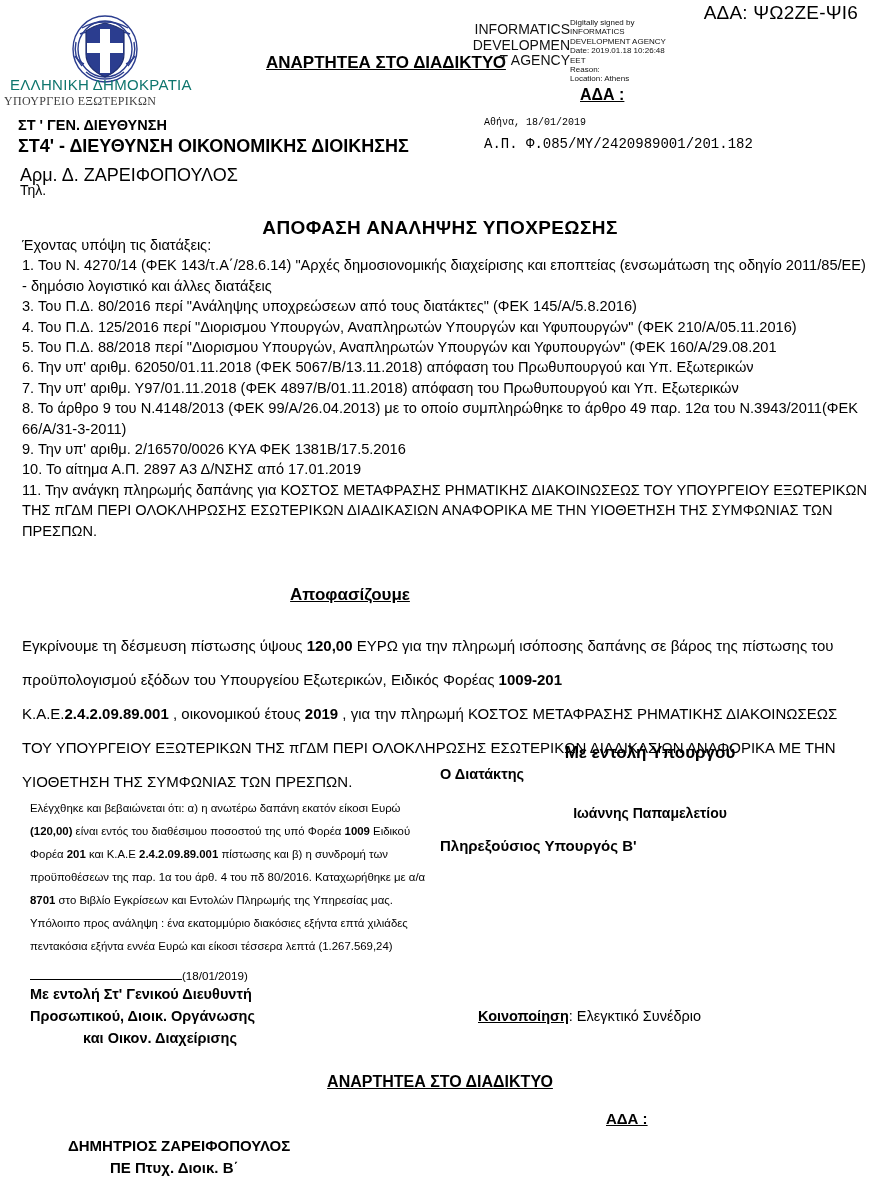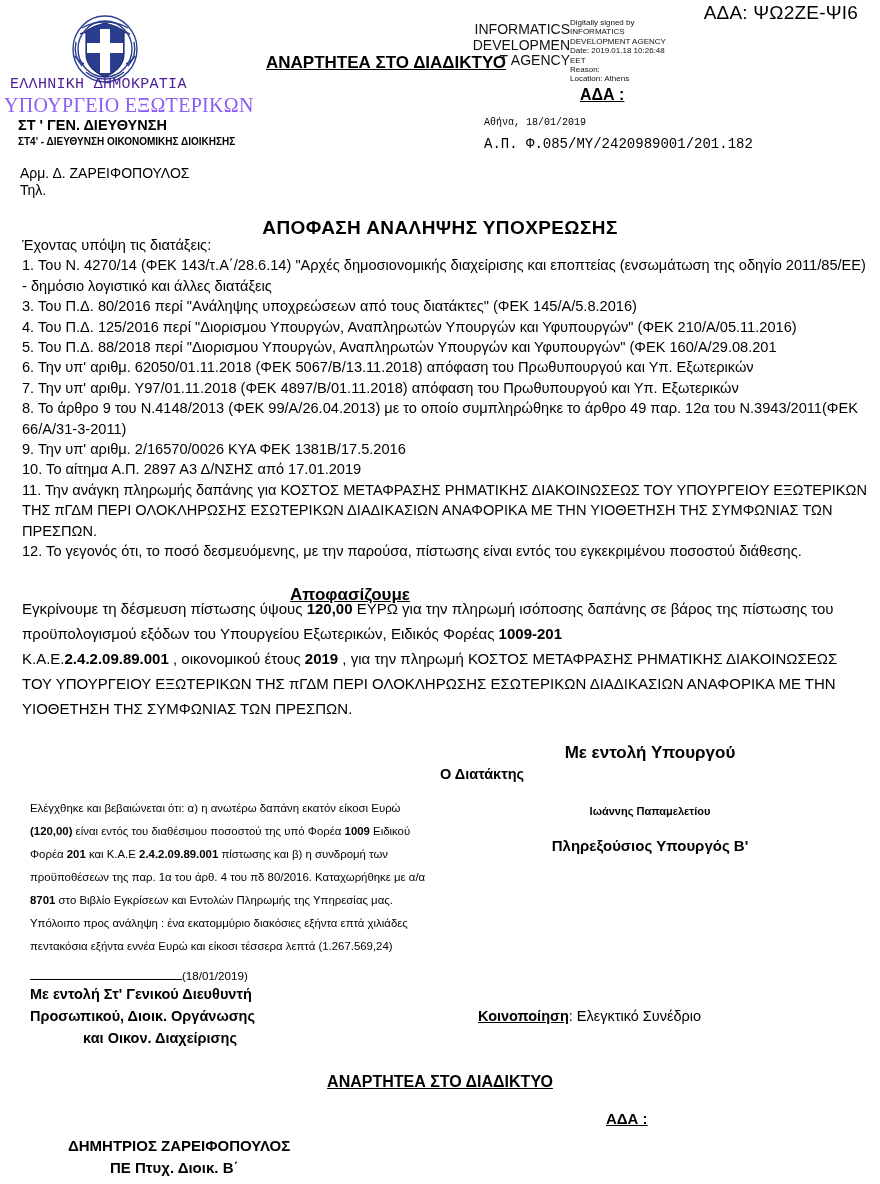--- a/index.html
+++ b/index.html
@@ -32,31 +32,31 @@
 
   
   .emblem {
     top: 12px; left: 62px;
     width: 86px; height: 74px;
   }
   .emblem svg { display: block; }
 
   .ministry-line1 {
     top: 76px; left: 10px;
-    font-family: Liberation Mono, monospace;
-    font-size: 15px;
-    color: #4c1d95;
+    font-family: Liberation Sans, sans-serif;
+    font-size: 15px;
+    color: #0f766e;
     letter-spacing: 0.3px;
     white-space: nowrap;
   }
   .ministry-line2 {
     top: 94px; left: 4px;
     font-family: "Liberation Serif", serif;
-    font-size: 20px;
-    color: #8b5cf6;
+    font-size: 12px;
+    color: #404040;
     letter-spacing: 0.3px;
     white-space: nowrap;
   }
 
   
   .anartitea-top {
     top: 53px; left: 266px;
     font-size: 17px;
     font-weight: bold;
     text-decoration: underline;
@@ -90,39 +90,39 @@
 
   
   .dept1 {
     top: 117px; left: 18px;
     font-size: 14.5px;
     font-weight: bold;
     white-space: nowrap;
   }
   .dept2 {
     top: 136px; left: 18px;
-    font-size: 10px;
+    font-size: 18px;
     font-weight: bold;
     white-space: nowrap;
   }
   .city-date {
     top: 117px; left: 484px;
     font-family: "Liberation Mono", monospace;
     font-size: 10px;
     white-space: nowrap;
   }
   .protocol {
     top: 136px; left: 484px;
     font-family: "Liberation Mono", monospace;
     font-size: 14px;
     white-space: nowrap;
   }
   .contact-name {
     top: 165px; left: 20px;
-    font-size: 14px;
+    font-size: 18px;
     white-space: nowrap;
   }
   .contact-tel {
     top: 182px; left: 20px;
     font-size: 14px;
     white-space: nowrap;
   }
 
   
   .doc-title {
@@ -145,49 +145,49 @@
 
   
   .decide-head {
     top: 585px; left: 0; width: 700px;
     text-align: center;
     font-size: 17px;
     font-weight: bold;
     text-decoration: underline;
   }
   .decide-body {
-    top: 596px; left: 22px;
+    top: 629px; left: 22px;
     width: 844px;
     font-size: 15px;
-    line-height: 25px;
+    line-height: 34px;
   }
   .decide-body b { font-weight: bold; }
 
   
   .by-order {
     top: 743px; left: 440px; width: 420px;
     text-align: center;
     font-size: 17px;
     font-weight: bold;
   }
   .by-order-sub {
     top: 766px; left: 440px; width: 420px;
     text-align: left;
     font-size: 14.5px;
     font-weight: bold;
   }
   .signer-name {
     top: 805px; left: 440px; width: 420px;
     text-align: center;
-    font-size: 11px;
+    font-size: 14px;
     font-weight: bold;
   }
   .signer-title {
     top: 837px; left: 440px; width: 420px;
-    text-align: center;
+    text-align: left;
     font-size: 15px;
     font-weight: bold;
   }
 
   
   .certify {
     top: 797px; left: 30px;
     width: 400px;
     font-size: 11.4px;
     line-height: 23px;
@@ -310,21 +310,20 @@
     <div class="wrapln">1. Του Ν. 4270/14 (ΦΕΚ 143/τ.Α΄/28.6.14) "Αρχές δημοσιονομικής διαχείρισης και εποπτείας (ενσωμάτωση της οδηγίο 2011/85/ΕΕ) - δημόσιο λογιστικό και άλλες διατάξεις</div>
     <div class="ln">3. Του Π.Δ. 80/2016 περί "Ανάληψης υποχρεώσεων από τους διατάκτες" (ΦΕΚ 145/Α/5.8.2016)</div>
     <div class="wrapln">4. Του Π.Δ. 125/2016 περί "Διορισμου Υπουργών, Αναπληρωτών Υπουργών και Υφυπουργών" (ΦΕΚ 210/Α/05.11.2016)</div>
     <div class="ln">5. Του Π.Δ. 88/2018 περί "Διορισμου Υπουργών, Αναπληρωτών Υπουργών και Υφυπουργών" (ΦΕΚ 160/Α/29.08.201</div>
     <div class="ln">6. Την υπ' αριθμ. 62050/01.11.2018 (ΦΕΚ 5067/Β/13.11.2018) απόφαση του Πρωθυπουργού και Υπ. Εξωτερικών</div>
     <div class="ln">7. Την υπ' αριθμ. Υ97/01.11.2018 (ΦΕΚ 4897/Β/01.11.2018) απόφαση του Πρωθυπουργού και Υπ. Εξωτερικών</div>
     <div class="wrapln">8. Το άρθρο 9 του Ν.4148/2013 (ΦΕΚ 99/Α/26.04.2013) με το οποίο συμπληρώθηκε το άρθρο 49 παρ. 12α του Ν.3943/2011(ΦΕΚ 66/Α/31-3-2011)</div>
     <div class="ln">9. Την υπ' αριθμ. 2/16570/0026 ΚΥΑ ΦΕΚ 1381Β/17.5.2016</div>
     <div class="ln">10. Το αίτημα Α.Π. 2897 Α3 Δ/ΝΣΗΣ από 17.01.2019</div>
     <div class="wrapln">11. Την ανάγκη πληρωμής δαπάνης για ΚΟΣΤΟΣ ΜΕΤΑΦΡΑΣΗΣ ΡΗΜΑΤΙΚΗΣ ΔΙΑΚΟΙΝΩΣΕΩΣ ΤΟΥ ΥΠΟΥΡΓΕΙΟΥ ΕΞΩΤΕΡΙΚΩΝ ΤΗΣ πΓΔΜ ΠΕΡΙ ΟΛΟΚΛΗΡΩΣΗΣ ΕΣΩΤΕΡΙΚΩΝ ΔΙΑΔΙΚΑΣΙΩΝ ΑΝΑΦΟΡΙΚΑ ΜΕ ΤΗΝ ΥΙΟΘΕΤΗΣΗ ΤΗΣ ΣΥΜΦΩΝΙΑΣ ΤΩΝ ΠΡΕΣΠΩΝ.</div>
-    <div class="wrapln">12. Το γεγονός ότι, το ποσό δεσμευόμενης, με την παρούσα, πίστωσης είναι εντός του εγκεκριμένου ποσοστού διάθεσης.</div>
   </div>
 
   <div class="abs decide-head">Αποφασίζουμε</div>
   <div class="abs decide-body">
     <span>Εγκρίνουμε τη δέσμευση πίστωσης ύψους </span><b>120,00</b><span> ΕΥΡΩ για την πληρωμή ισόποσης δαπάνης σε βάρος της πίστωσης του προϋπολογισμού εξόδων του Υπουργείου Εξωτερικών, Ειδικός Φορέας </span><b>1009-201</b><br>
     <span>Κ.Α.Ε.</span><b>2.4.2.09.89.001</b><span> , οικονομικού έτους </span><b>2019</b><span> , για την  πληρωμή ΚΟΣΤΟΣ ΜΕΤΑΦΡΑΣΗΣ ΡΗΜΑΤΙΚΗΣ ΔΙΑΚΟΙΝΩΣΕΩΣ ΤΟΥ ΥΠΟΥΡΓΕΙΟΥ ΕΞΩΤΕΡΙΚΩΝ ΤΗΣ πΓΔΜ ΠΕΡΙ ΟΛΟΚΛΗΡΩΣΗΣ ΕΣΩΤΕΡΙΚΩΝ ΔΙΑΔΙΚΑΣΙΩΝ ΑΝΑΦΟΡΙΚΑ ΜΕ ΤΗΝ ΥΙΟΘΕΤΗΣΗ ΤΗΣ ΣΥΜΦΩΝΙΑΣ ΤΩΝ ΠΡΕΣΠΩΝ.</span>
   </div>
 
   <div class="abs by-order">Με εντολή Υπουργού</div>
   <div class="abs by-order-sub">Ο Διατάκτης</div>

